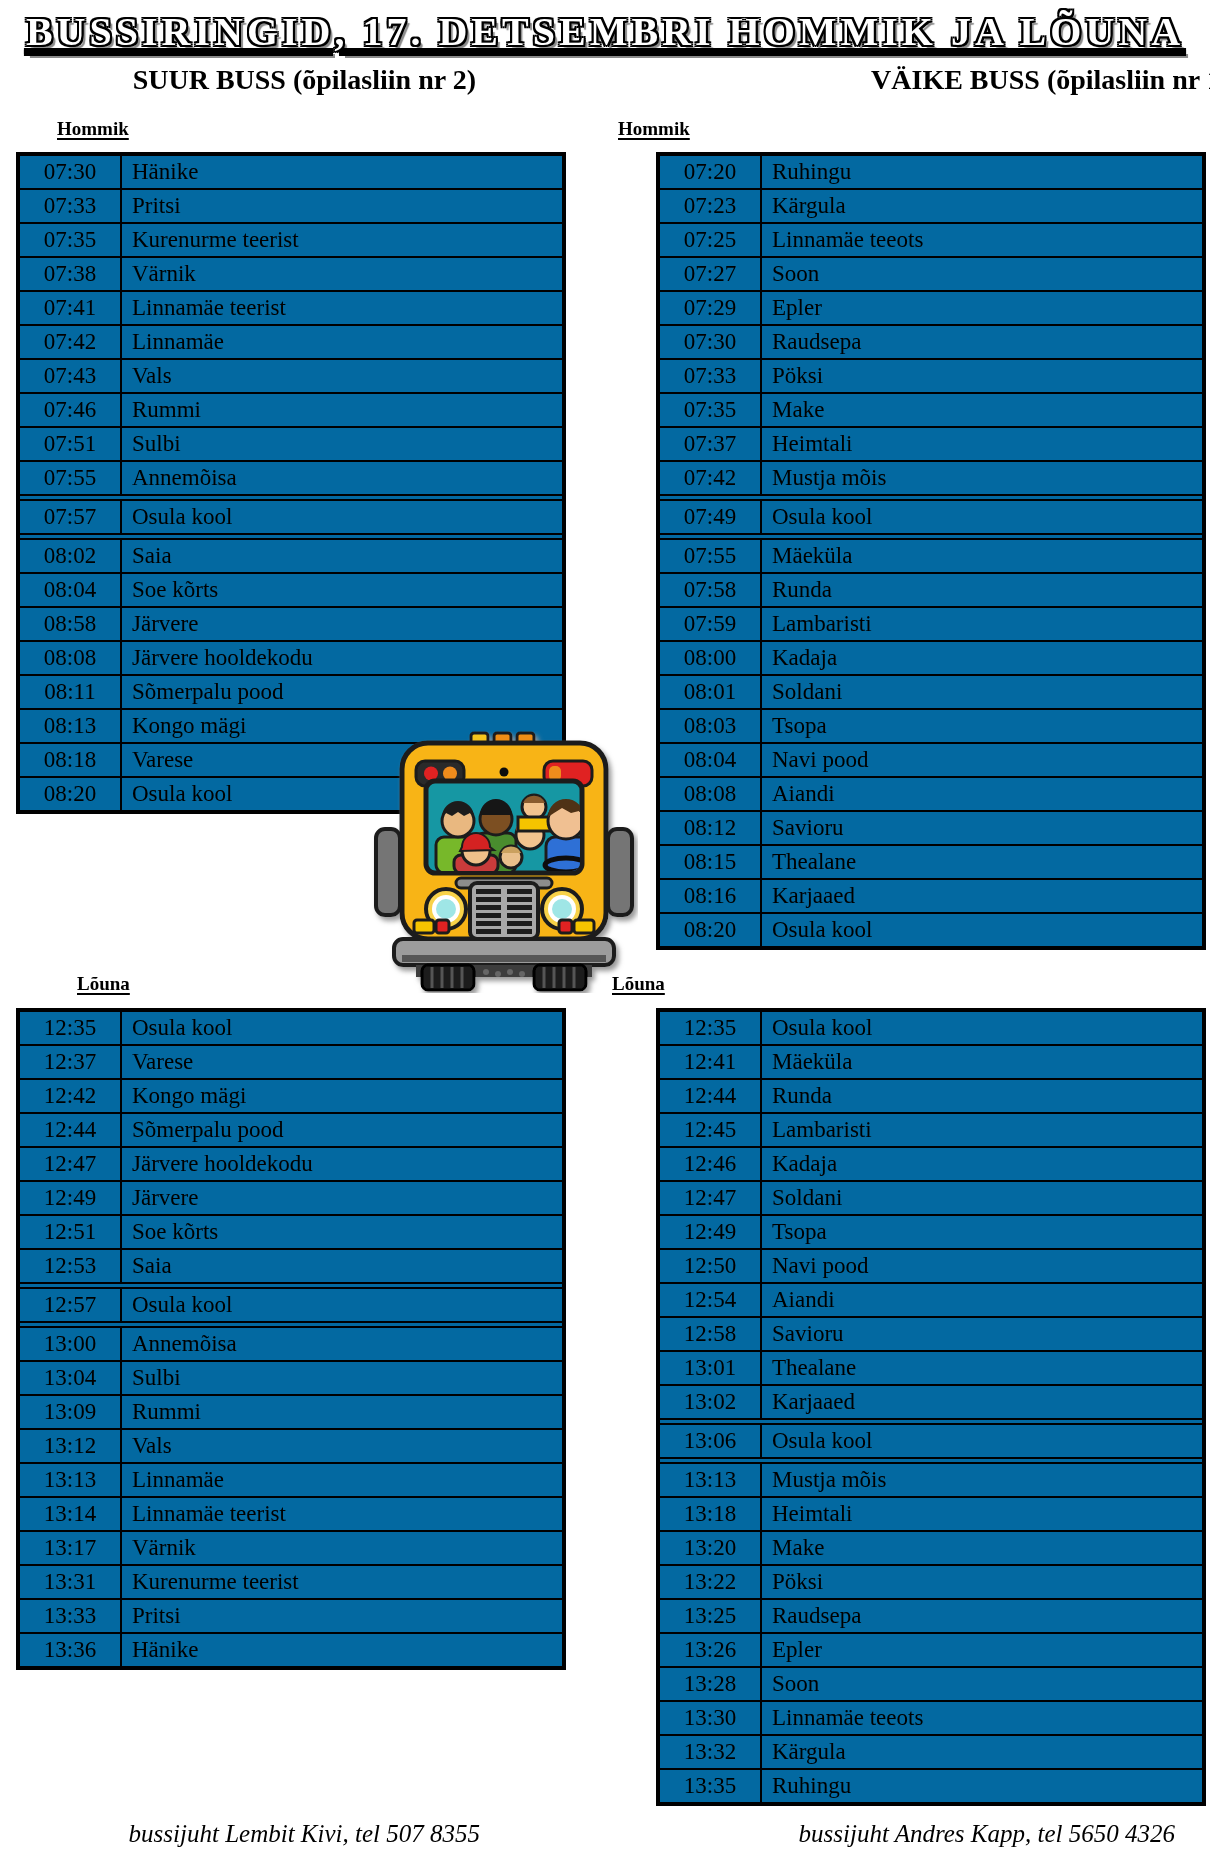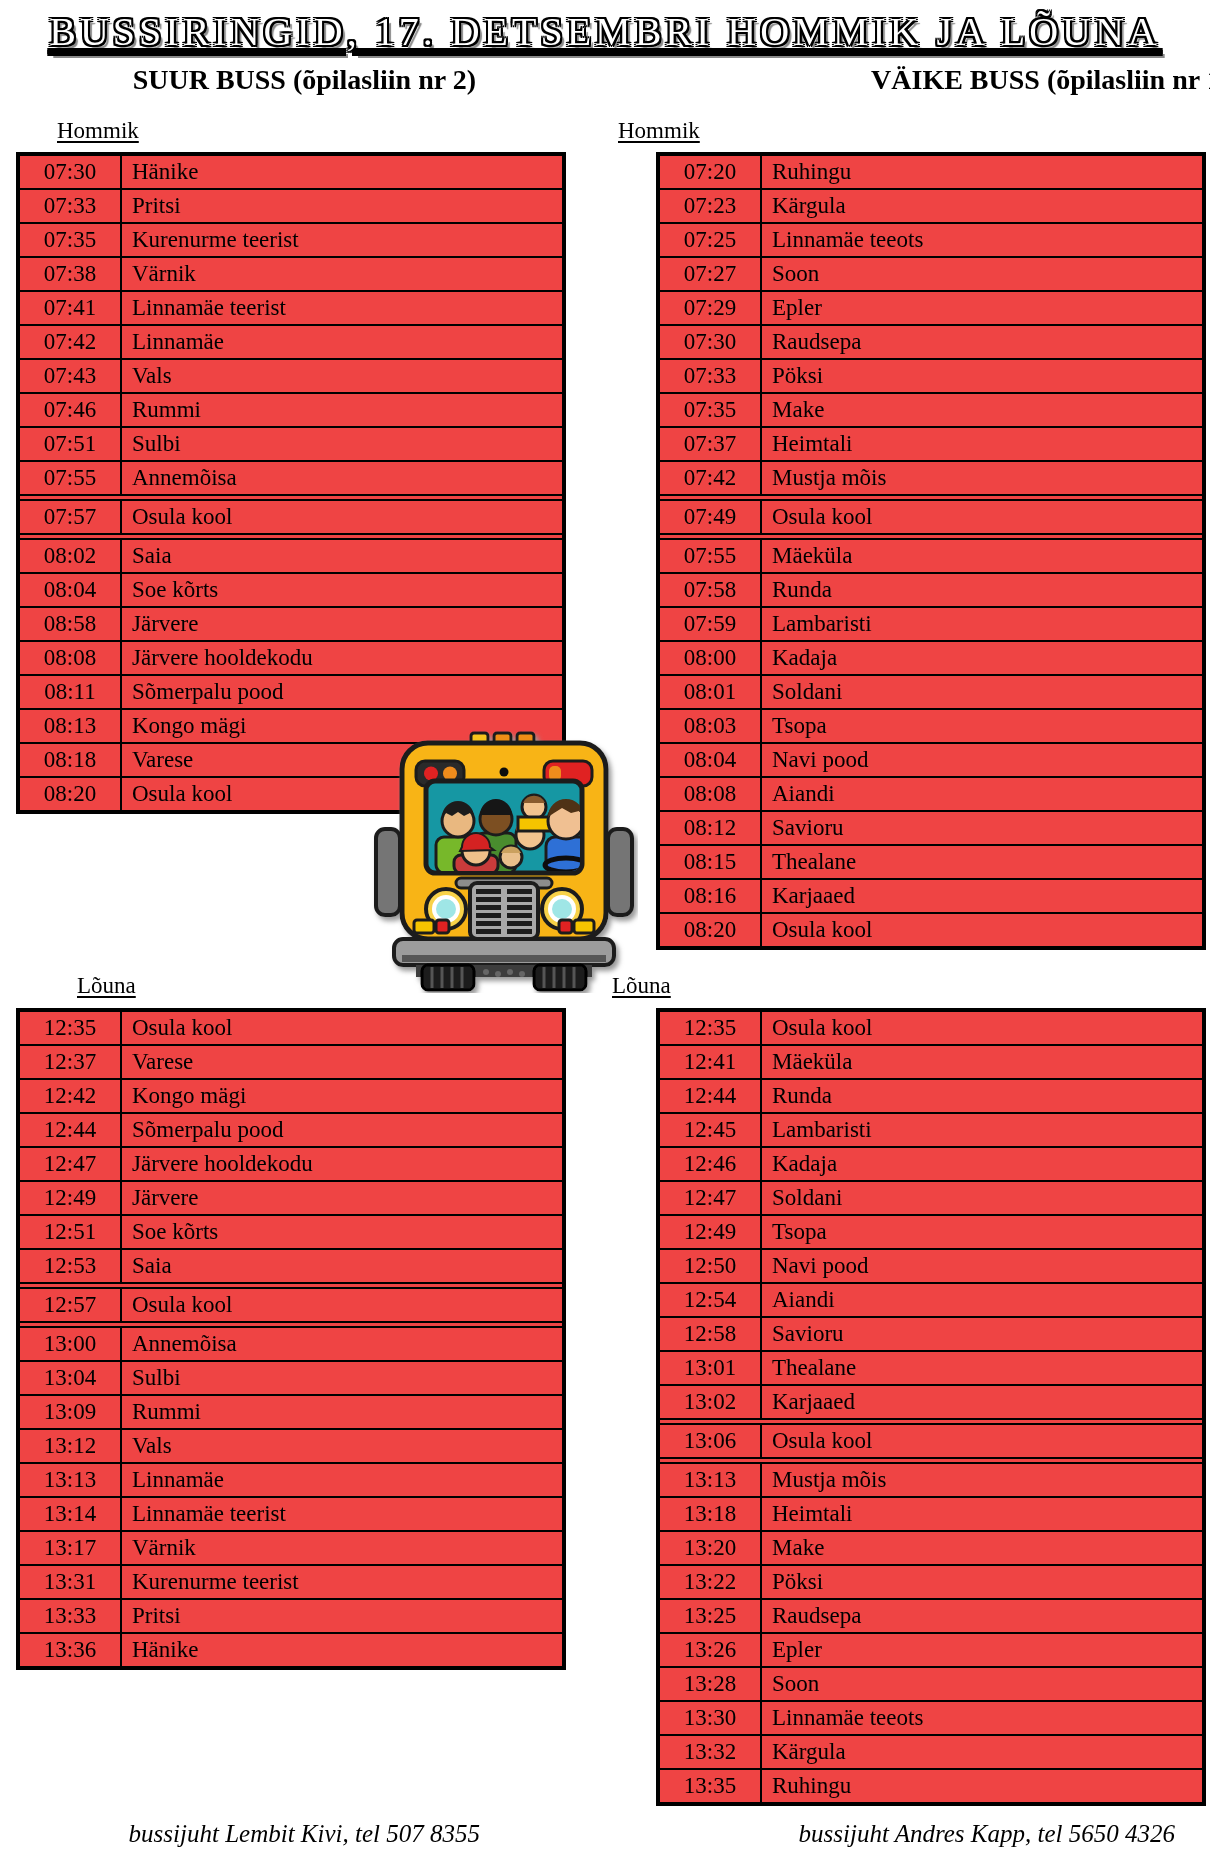--- a/index.html
+++ b/index.html
@@ -9,21 +9,21 @@
     font-family: "Liberation Serif", serif;
     color: #000;
     position: relative;
     overflow: hidden;
   }
   .abs { position: absolute; }
 
   .doc-title {
     left: 0; top: 8px; width: 1210px;
     text-align: center;
-    font-size: 40px; font-weight: normal;
+    font-size: 40px; font-weight: bold;
     letter-spacing: 4px;
     white-space: nowrap;
     color: #ffffff;
     text-shadow:
       -2px -2px 0 #000, 2px -2px 0 #000, -2px 2px 0 #000, 2px 2px 0 #000,
       -2px 0 0 #000, 2px 0 0 #000, 0 -2px 0 #000, 0 2px 0 #000,
       4px 4px 1px #8a8a8a;
     text-decoration: underline;
     text-decoration-color: #000;
     text-underline-offset: 5px;
@@ -31,31 +31,31 @@
 
   .subtitle {
     top: 64px; text-align: right;
     font-size: 28px; font-weight: bold;
     white-space: nowrap;
   }
   .subtitle-left  { left: 16px;  width: 460px; }
   .subtitle-right { left: 680px; width: 550px; }
 
   .section-header {
-    font-size: 23px; font-weight: normal;
+    font-size: 19px; font-weight: bold;
     text-decoration: underline;
     text-decoration-thickness: 2px;
     text-underline-offset: 3px;
     white-space: nowrap;
   }
 
   .schedule {
     width: 550px;
     border: 4px solid #000;
-    background: #ef4444;
+    background: #0369a1;
     box-sizing: border-box;
   }
   .row { display: flex; height: 32px; border-top: 2px solid #000; }
   .row:first-child { border-top: none; }
   .row.sep { border-top: 7px double #000; border-bottom: 7px double #000; }
   .row.after-sep { border-top: none; }
   .cell-time {
     width: 100px; flex: 0 0 100px;
     border-right: 2px solid #000;
     display: flex; align-items: center; justify-content: center;

